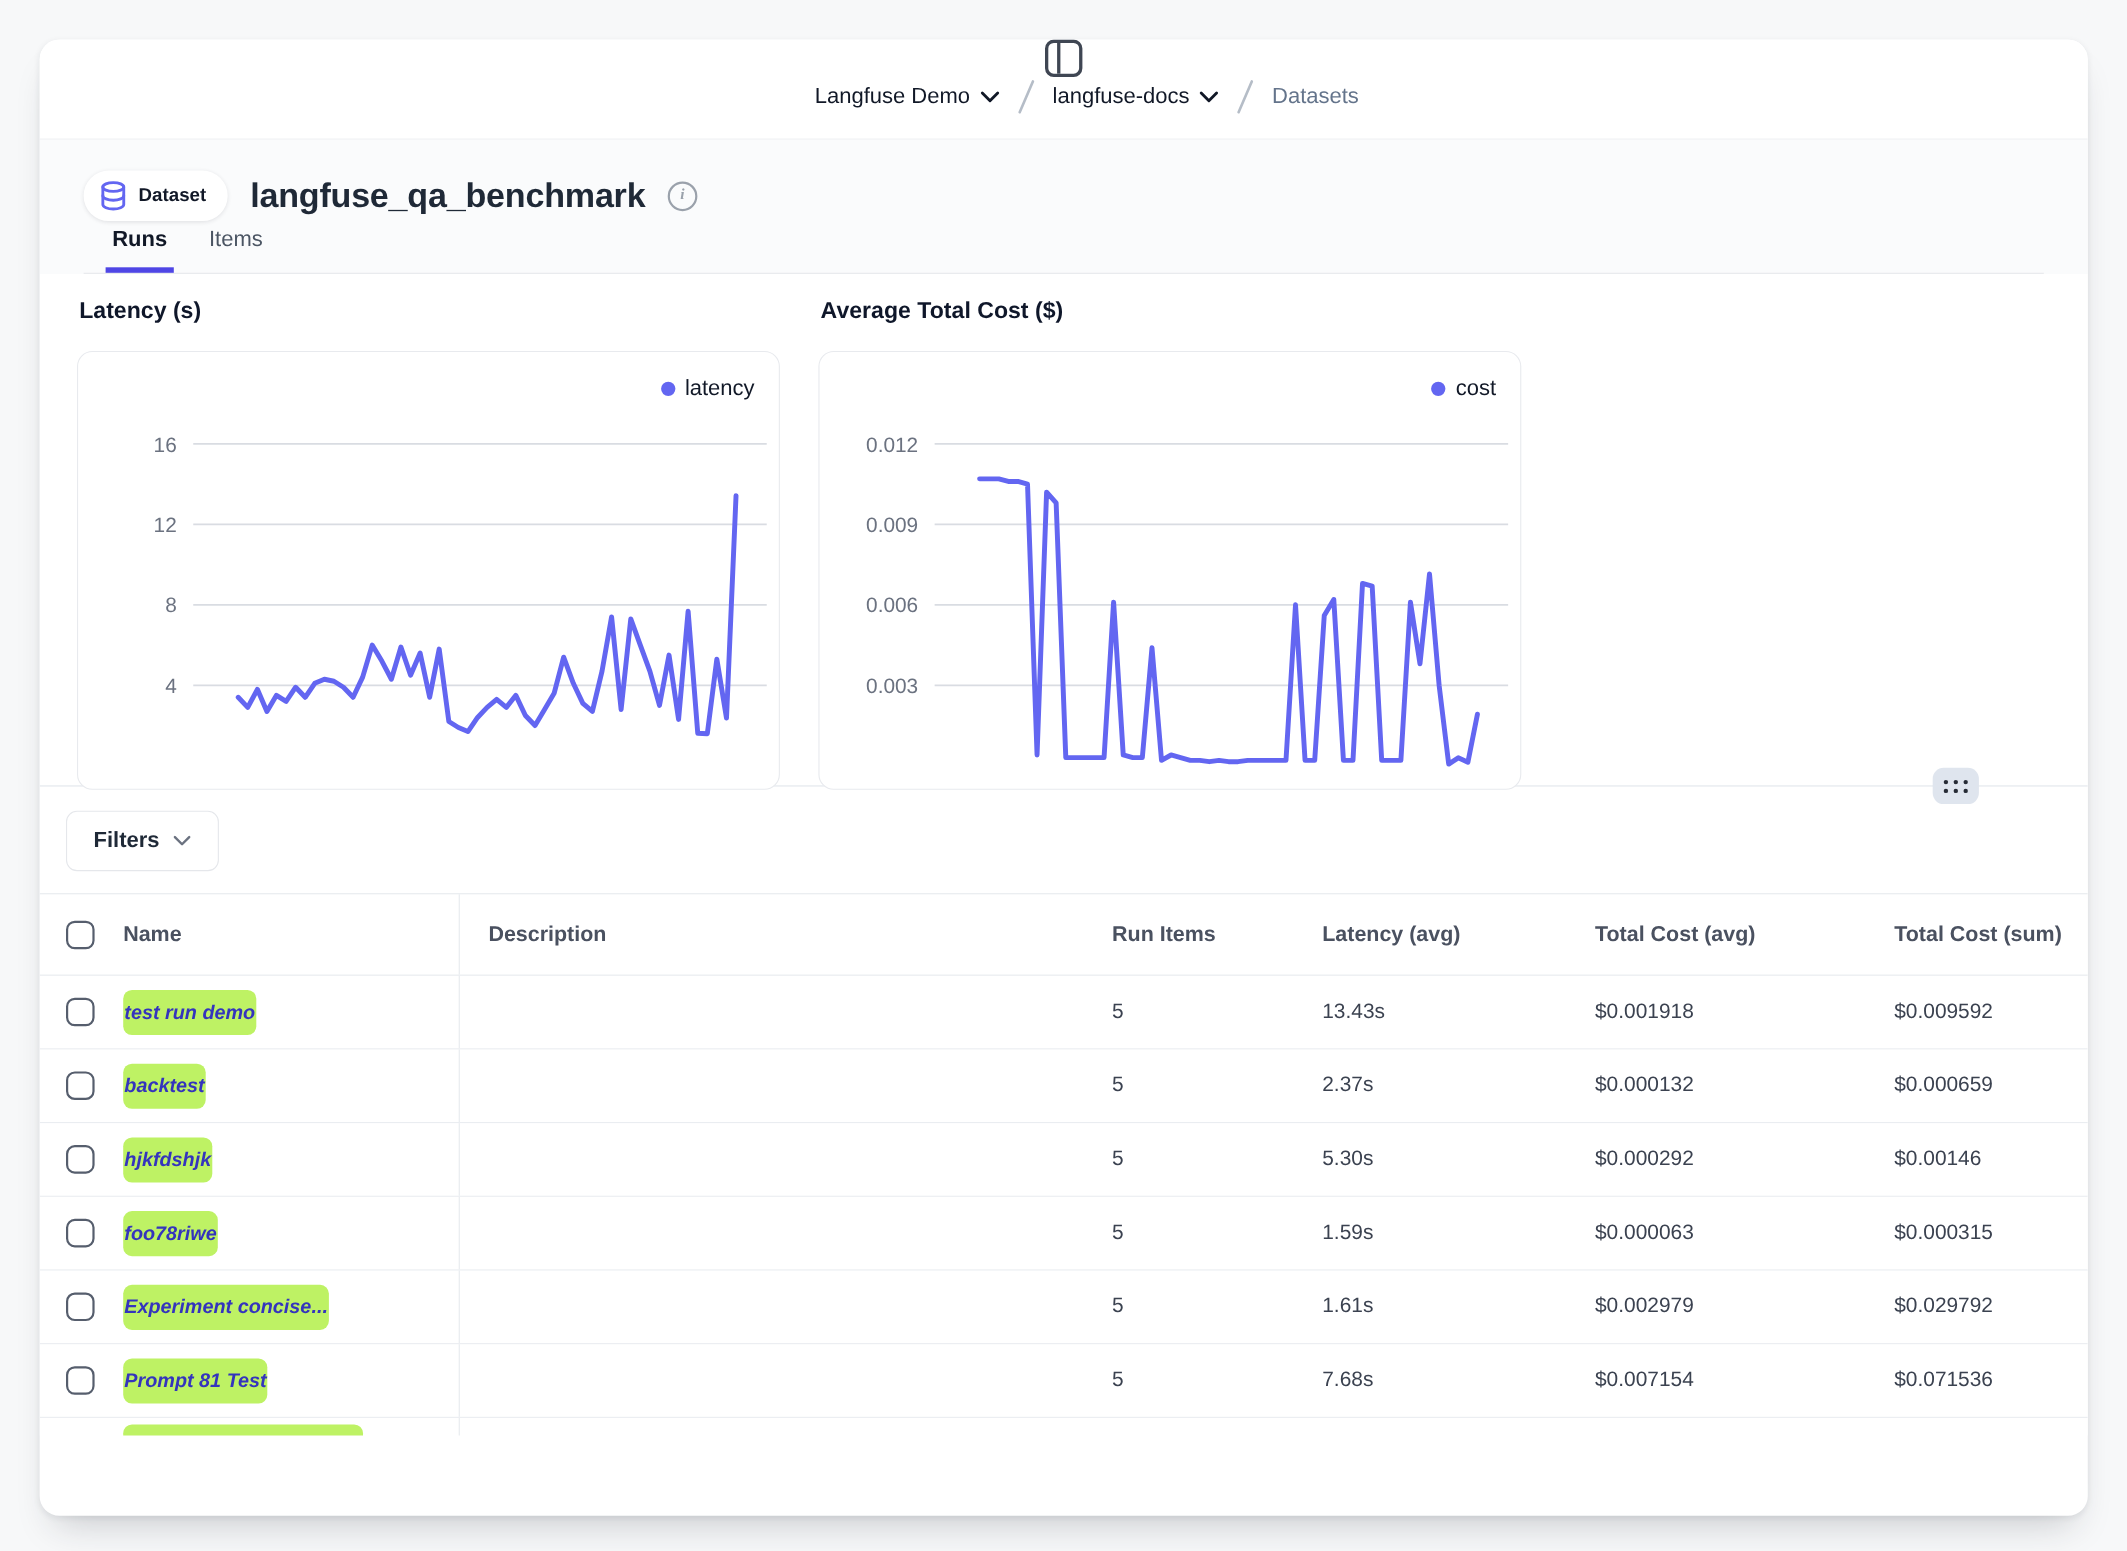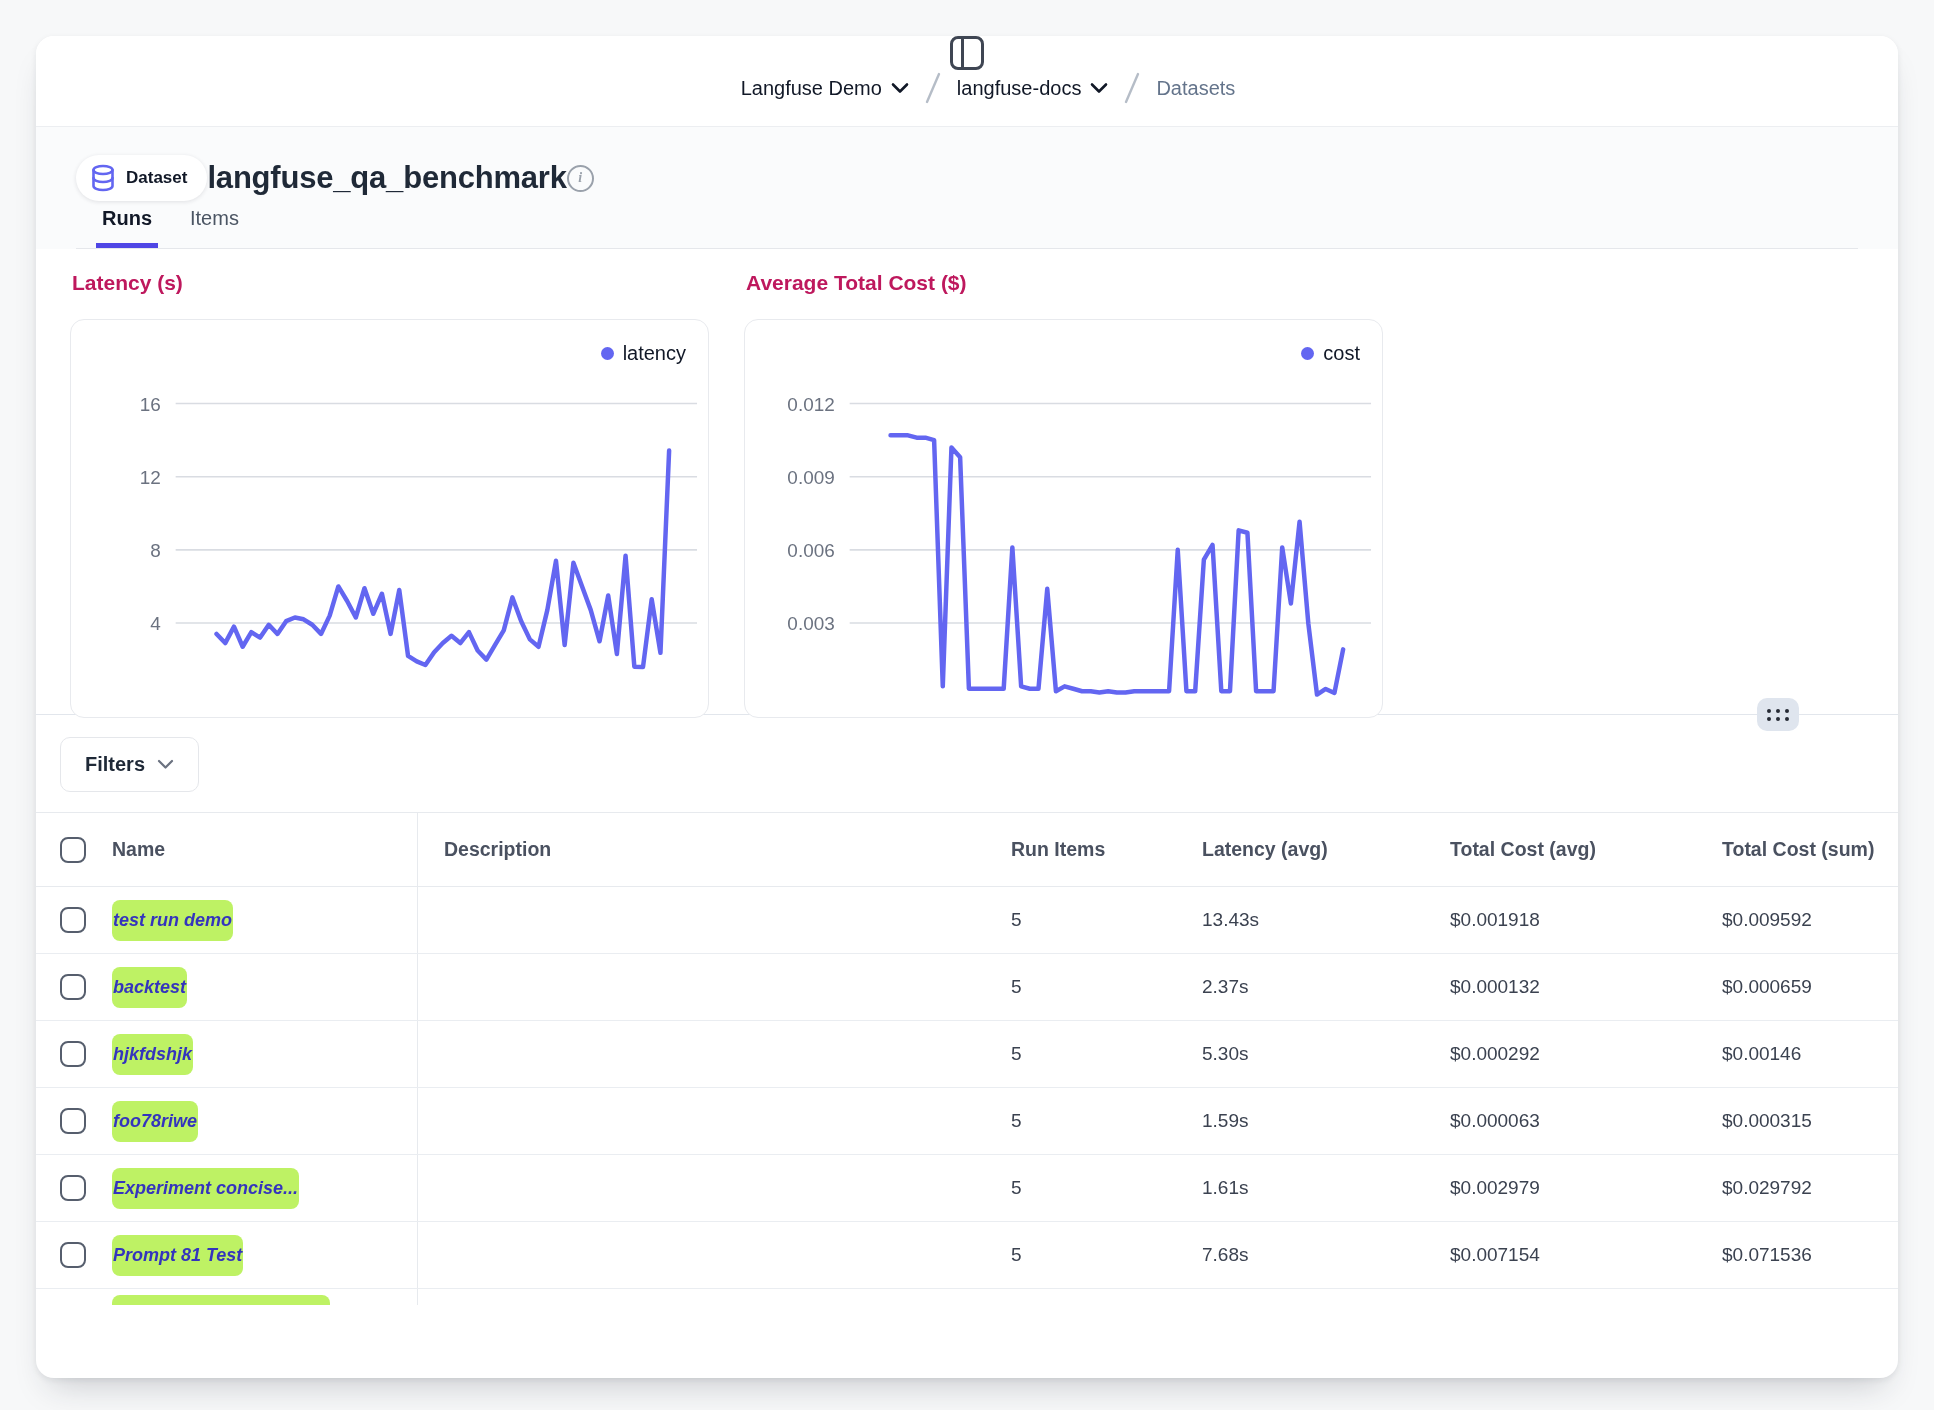--- a/index.html
+++ b/index.html
@@ -29,21 +29,21 @@
   .panel-icon::after{
     content:"";position:absolute;left:8px;top:0;bottom:0;width:3px;background:#3f4653;
   }
   .breadcrumb{display:flex;align-items:center;margin-left:42px;gap:14px;font-size:20px;}
   .crumb{display:flex;align-items:center;gap:9px;color:#111827;font-weight:500;cursor:pointer;}
   .crumb-muted{color:#64748b;font-weight:400;}
   .chev{flex:0 0 auto;}
   .slash{flex:0 0 auto;opacity:.9;}
   
   .title-band{background:#fafbfc;padding:28px 40px 0 40px;}
-  .title-row{display:flex;align-items:center;}
+  .title-row{display:flex;align-items:center;gap:20px;}
   .entity-pill{
     display:flex;align-items:center;gap:10px;background:#ffffff;border-radius:999px;
     padding:9px 20px 9px 14px;box-shadow:0 1px 4px rgba(30,35,48,.12);
   }
   .entity-pill .lbl{font-size:17px;font-weight:700;color:#111827;}
   .page-title{font-size:31px;font-weight:700;color:#1f2937;letter-spacing:-.2px;}
   .info-icon{
     width:23px;height:23px;border:2px solid #9aa1ab;border-radius:50%;
     color:#9aa1ab;font-size:14px;display:flex;align-items:center;justify-content:center;
     font-weight:600;font-family:"Liberation Serif",serif;font-style:italic;
@@ -53,21 +53,21 @@
   .tab{font-size:20px;padding:6px 2px 18px 2px;position:relative;cursor:pointer;}
   .tab.active{color:#111827;font-weight:600;}
   .tab.inactive{color:#4b5563;font-weight:500;}
   .tab.active::after{
     content:"";position:absolute;left:-4px;right:-4px;bottom:0;height:5px;background:#4f46e5;
   }
   
   .charts-wrap{position:relative;background:#fff;padding:22px 34px 0 34px;border-bottom:1px solid #e2e6ec;height:466px;box-sizing:border-box;}
   .charts{display:flex;gap:35px;}
   .chart-block{width:639px;}
-  .chart-heading{font-size:21px;font-weight:600;color:#be185d;margin:0 0 24px 2px;}
+  .chart-heading{font-size:21px;font-weight:600;color:#0f172a;margin:0 0 24px 2px;}
   .chart-card{
     position:relative;width:639px;height:399px;box-sizing:border-box;
     border:1.5px solid #e8eaee;border-radius:14px;background:#fff;
   }
   .chart-card svg{position:absolute;inset:0;width:100%;height:100%;}
   .legend{position:absolute;top:22px;right:22px;display:flex;align-items:center;gap:9px;}
   .legend-dot{width:13px;height:13px;border-radius:50%;}
   .legend-label{font-size:20px;color:#111827;}
   .drag-handle{
     position:absolute;right:99px;bottom:-17px;width:42px;height:33px;border-radius:10px;

